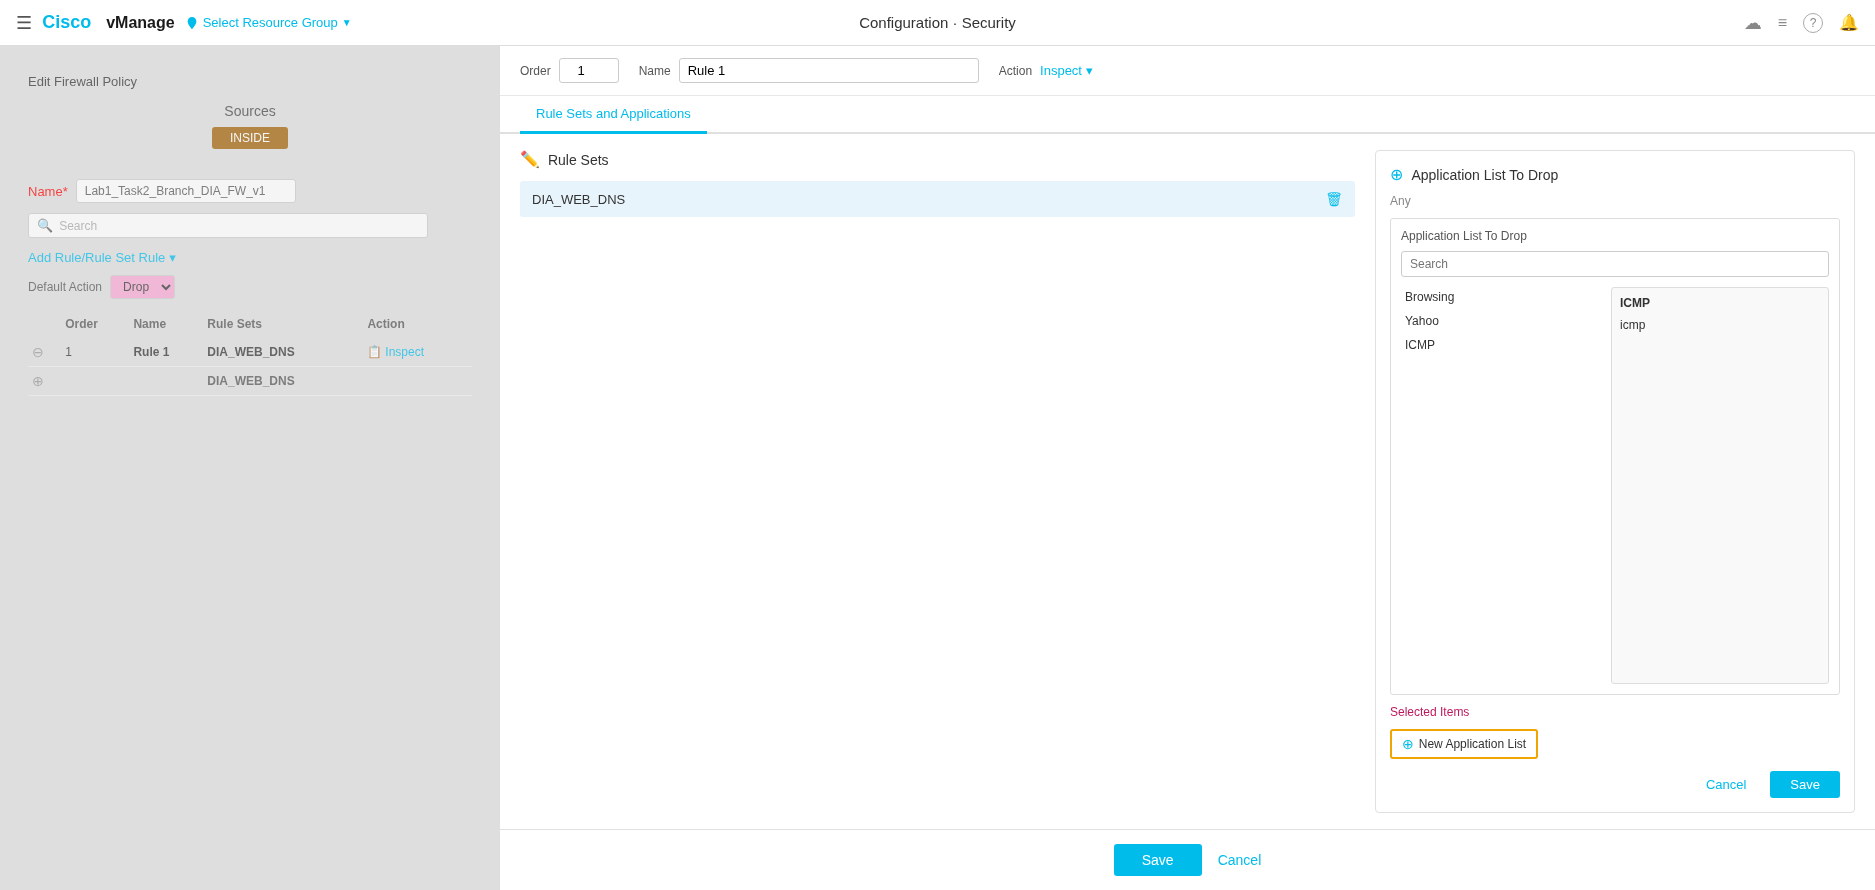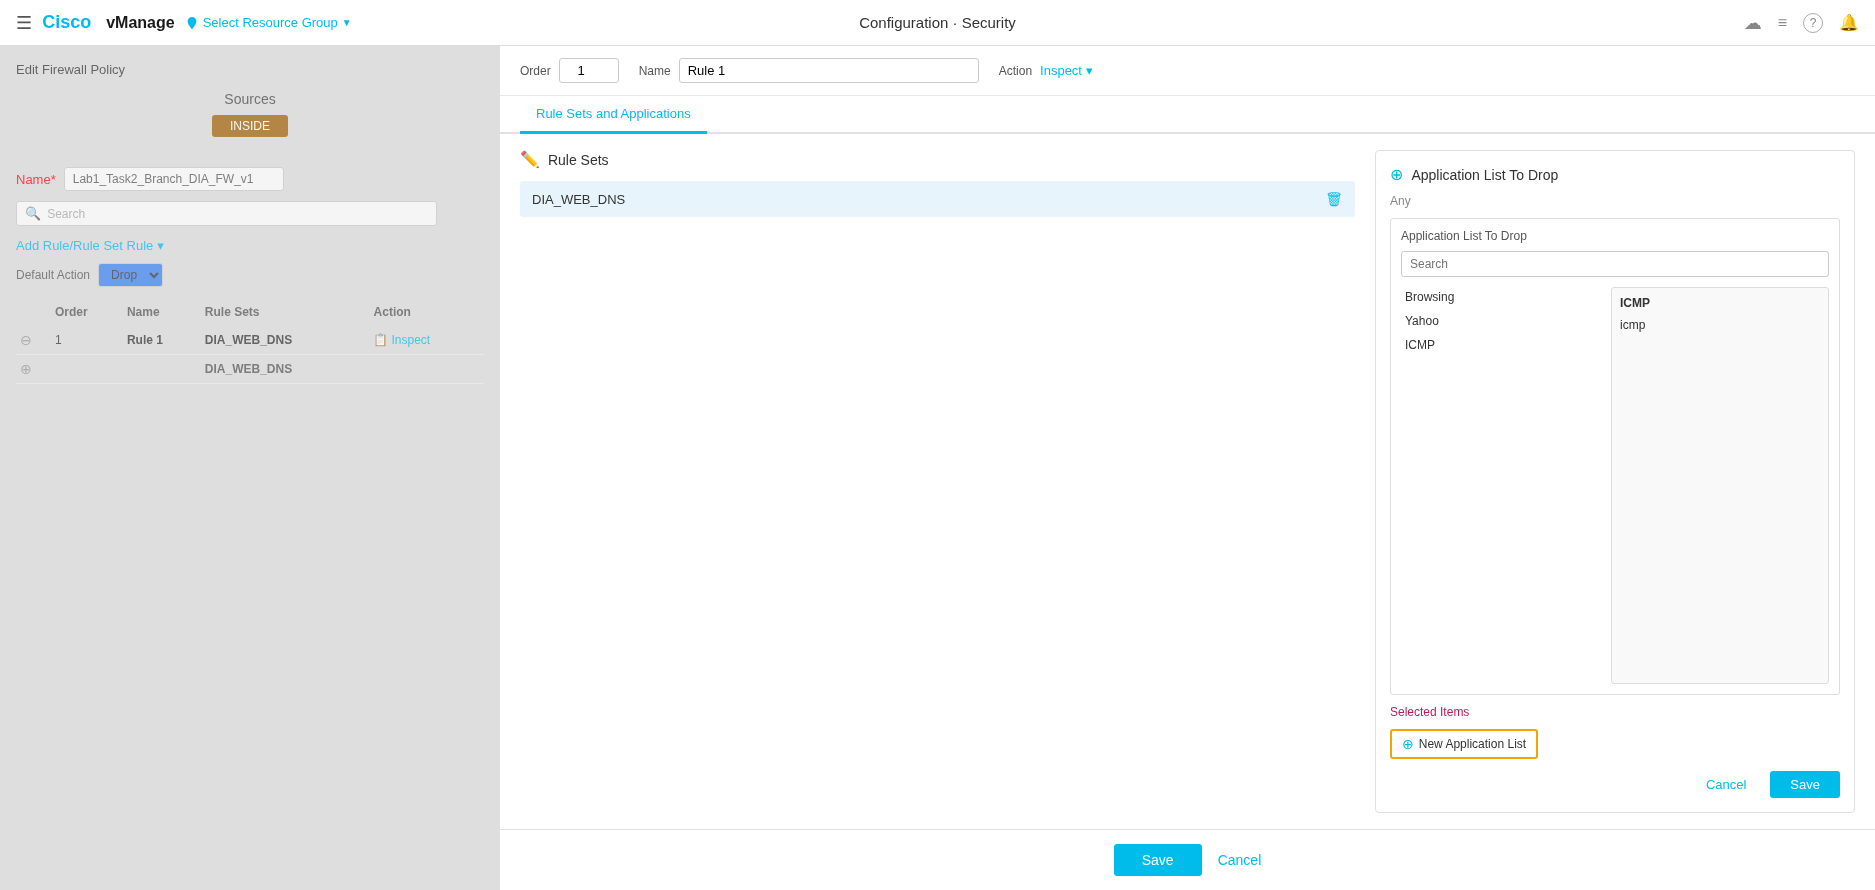--- a/index.html
+++ b/index.html
@@ -20,21 +20,21 @@
     .resource-group svg { width: 14px; height: 14px; }
     .top-nav-center { position: absolute; left: 50%; transform: translateX(-50%); color: #333; font-size: 15px; }
     .top-nav-right { display: flex; align-items: center; gap: 16px; color: #555; }
 
     
     .main-area { display: flex; height: calc(890px - 46px); position: relative; }
 
     
     .left-pane {
       width: 500px; min-width: 500px; background: rgba(200,200,200,0.5);
-      padding: 0; position: relative; overflow: hidden;
+      padding: 12px; position: relative; overflow: hidden;
     }
     .left-pane-inner {
       padding: 16px; filter: blur(0px); opacity: 0.7;
     }
     .left-pane-title { font-size: 13px; color: #333; margin-bottom: 14px; font-weight: 500; }
     .sources-section { text-align: center; margin-bottom: 12px; }
     .sources-label { font-size: 14px; color: #444; margin-bottom: 8px; }
     .inside-badge {
       background: #a16207; color: #fff; padding: 4px 18px;
       border-radius: 3px; display: inline-block; font-size: 12px;
@@ -47,21 +47,21 @@
       border-radius: 3px; font-size: 12px; width: 220px; color: #555;
     }
     .search-row { display: flex; align-items: center; gap: 6px; margin-bottom: 12px;
       border: 1px solid #ccc; background: #fff; border-radius: 3px; padding: 4px 8px; width: 90%; }
     .search-icon-left { color: #888; font-size: 13px; }
     .add-rule-link { color: #00bceb; font-size: 13px; cursor: pointer; display: flex; align-items: center; gap: 4px; margin-bottom: 10px; }
     .default-action-row { display: flex; align-items: center; gap: 8px; margin-bottom: 12px; }
     .default-action-label { font-size: 12px; color: #555; }
     .drop-select {
       border: 1px solid #ccc; border-radius: 3px; padding: 3px 8px;
-      font-size: 12px; color: #333; background: #3b82f6;
+      font-size: 12px; color: #333; background: #f9a8d4;
     }
     .rules-table { width: 100%; border-collapse: collapse; font-size: 12px; }
     .rules-table th { text-align: left; color: #555; font-weight: 600; padding: 6px 4px; border-bottom: 1px solid #ddd; }
     .rules-table td { padding: 6px 4px; border-bottom: 1px solid #eee; color: #333; }
     .rules-table td.bold { font-weight: 700; }
     .inspect-btn { color: #00bceb; background: none; border: none; font-size: 12px; cursor: pointer; display: flex; align-items: center; gap: 3px; }
     .circle-minus { color: #999; font-size: 14px; cursor: pointer; }
     .circle-plus-sm { color: #999; font-size: 14px; cursor: pointer; }
     .sub-row td { color: #555; }
     .modal-dialog {

